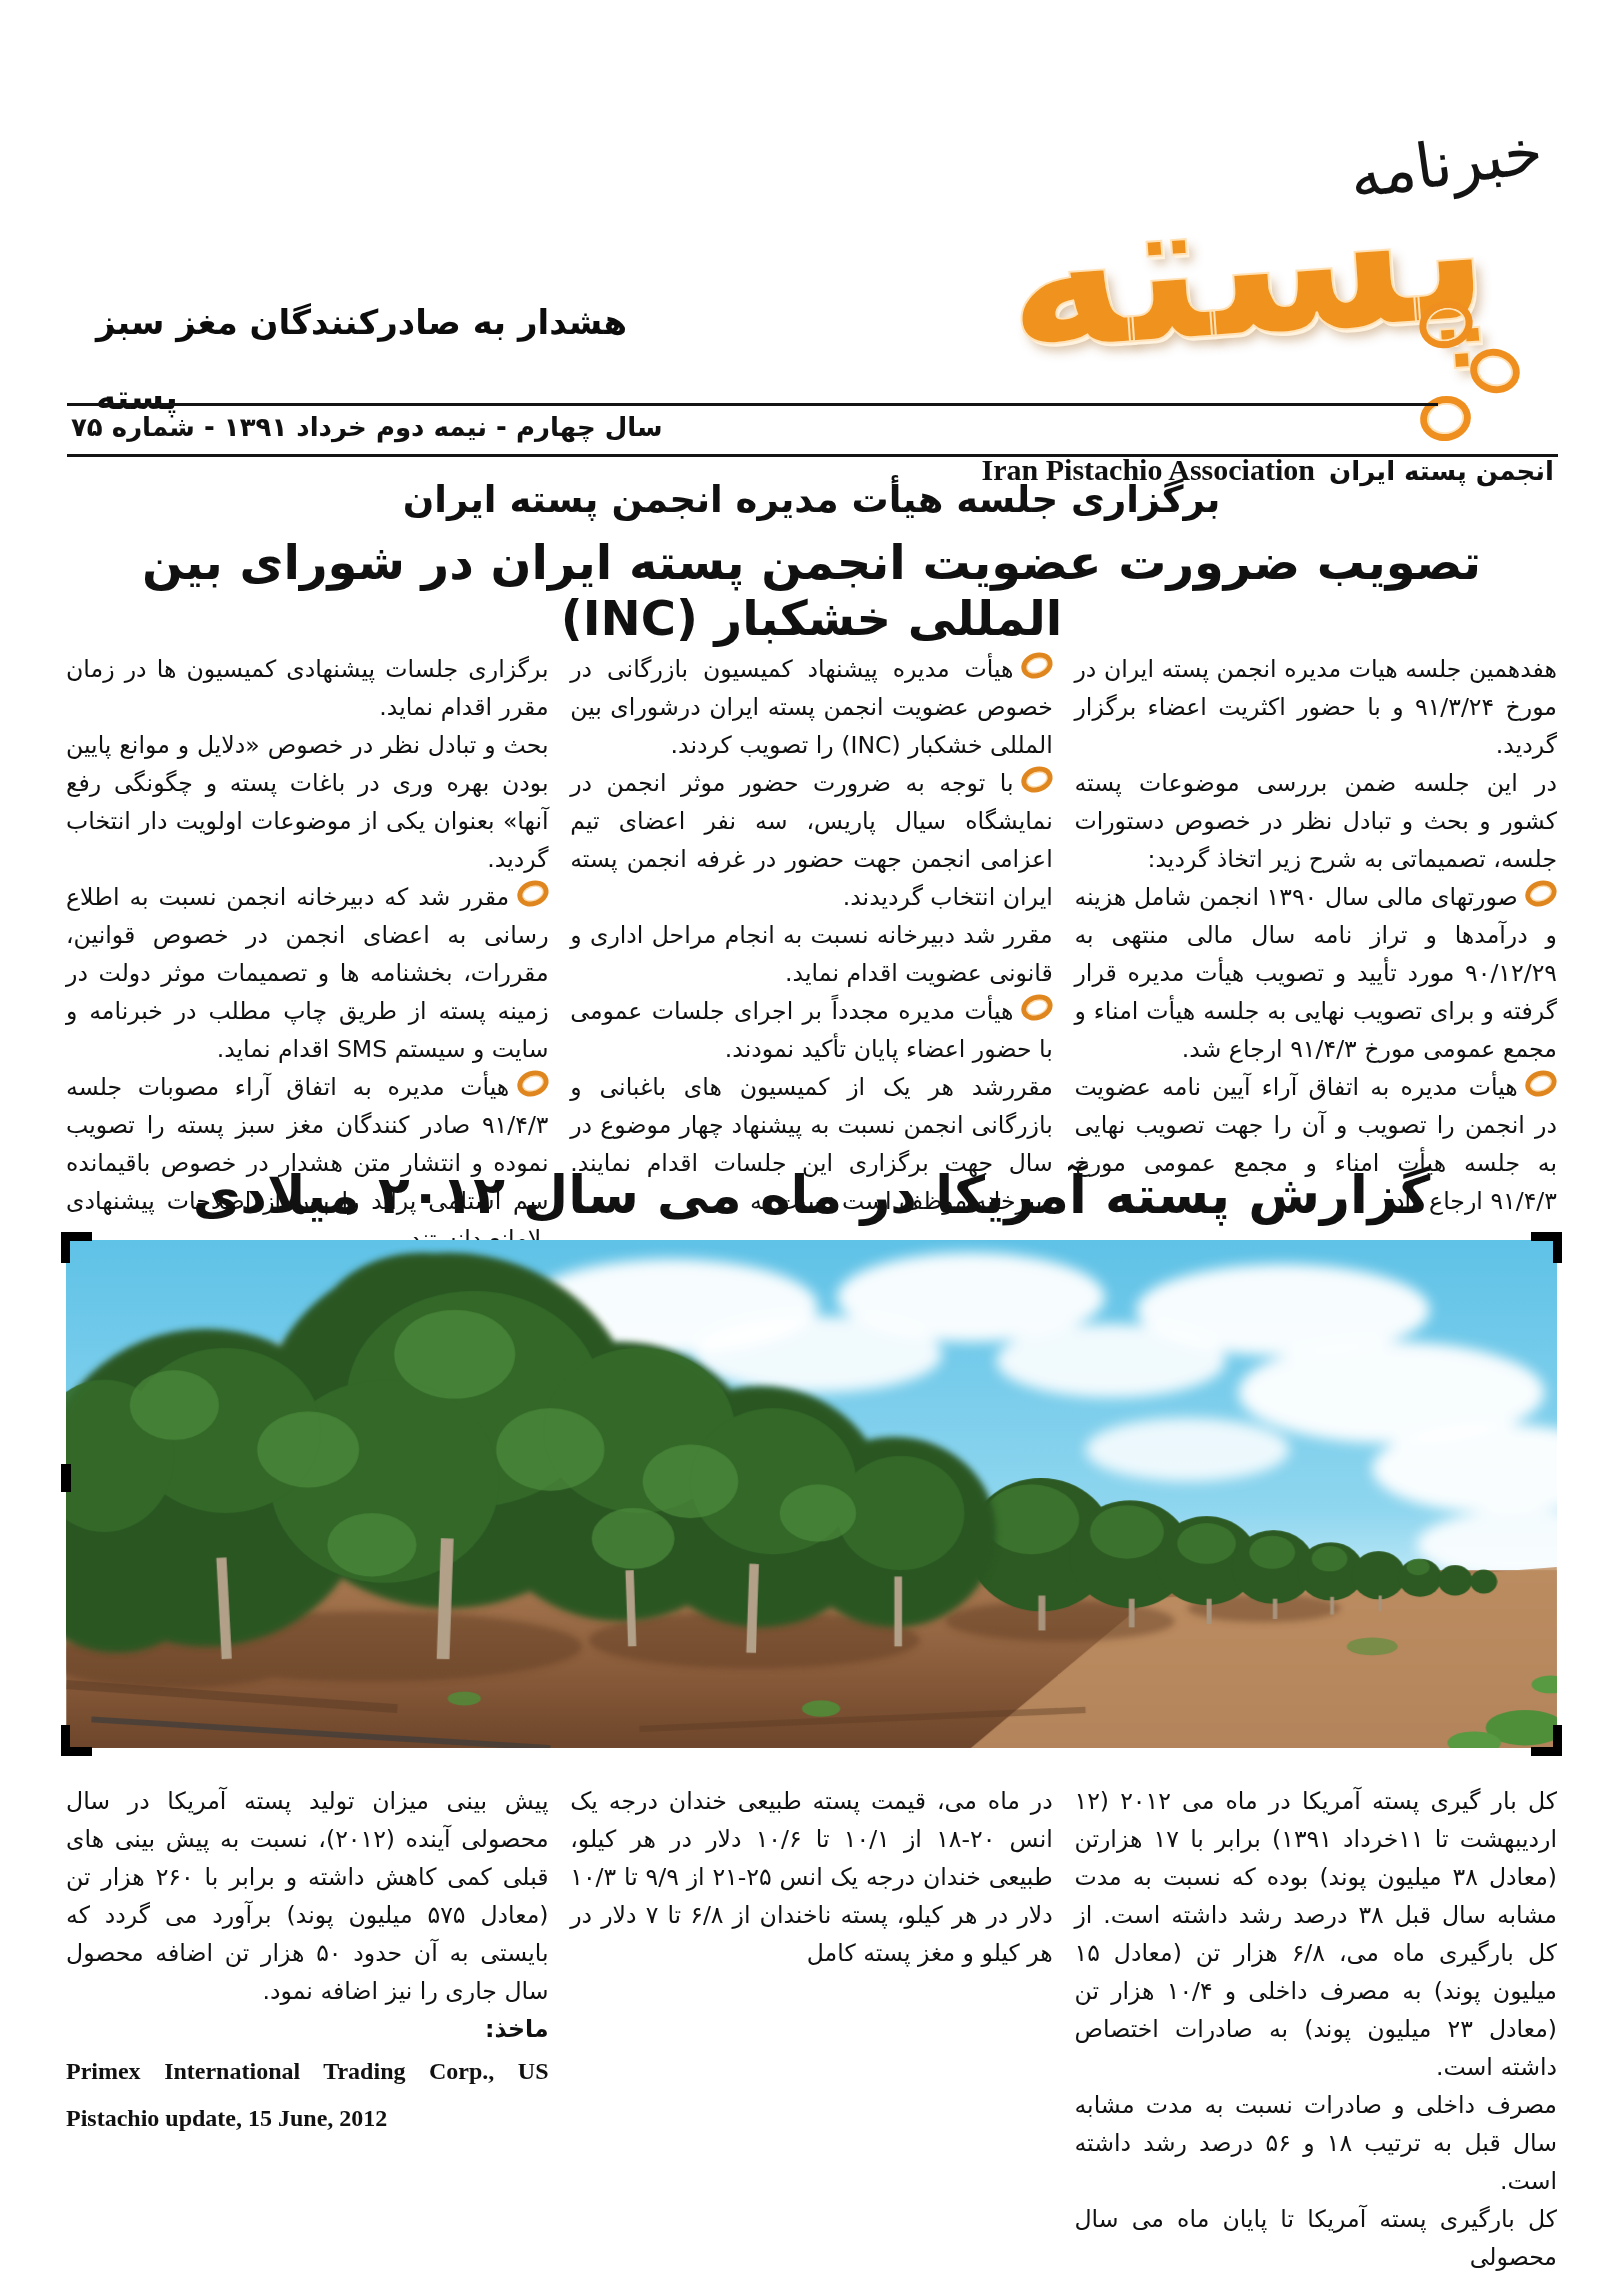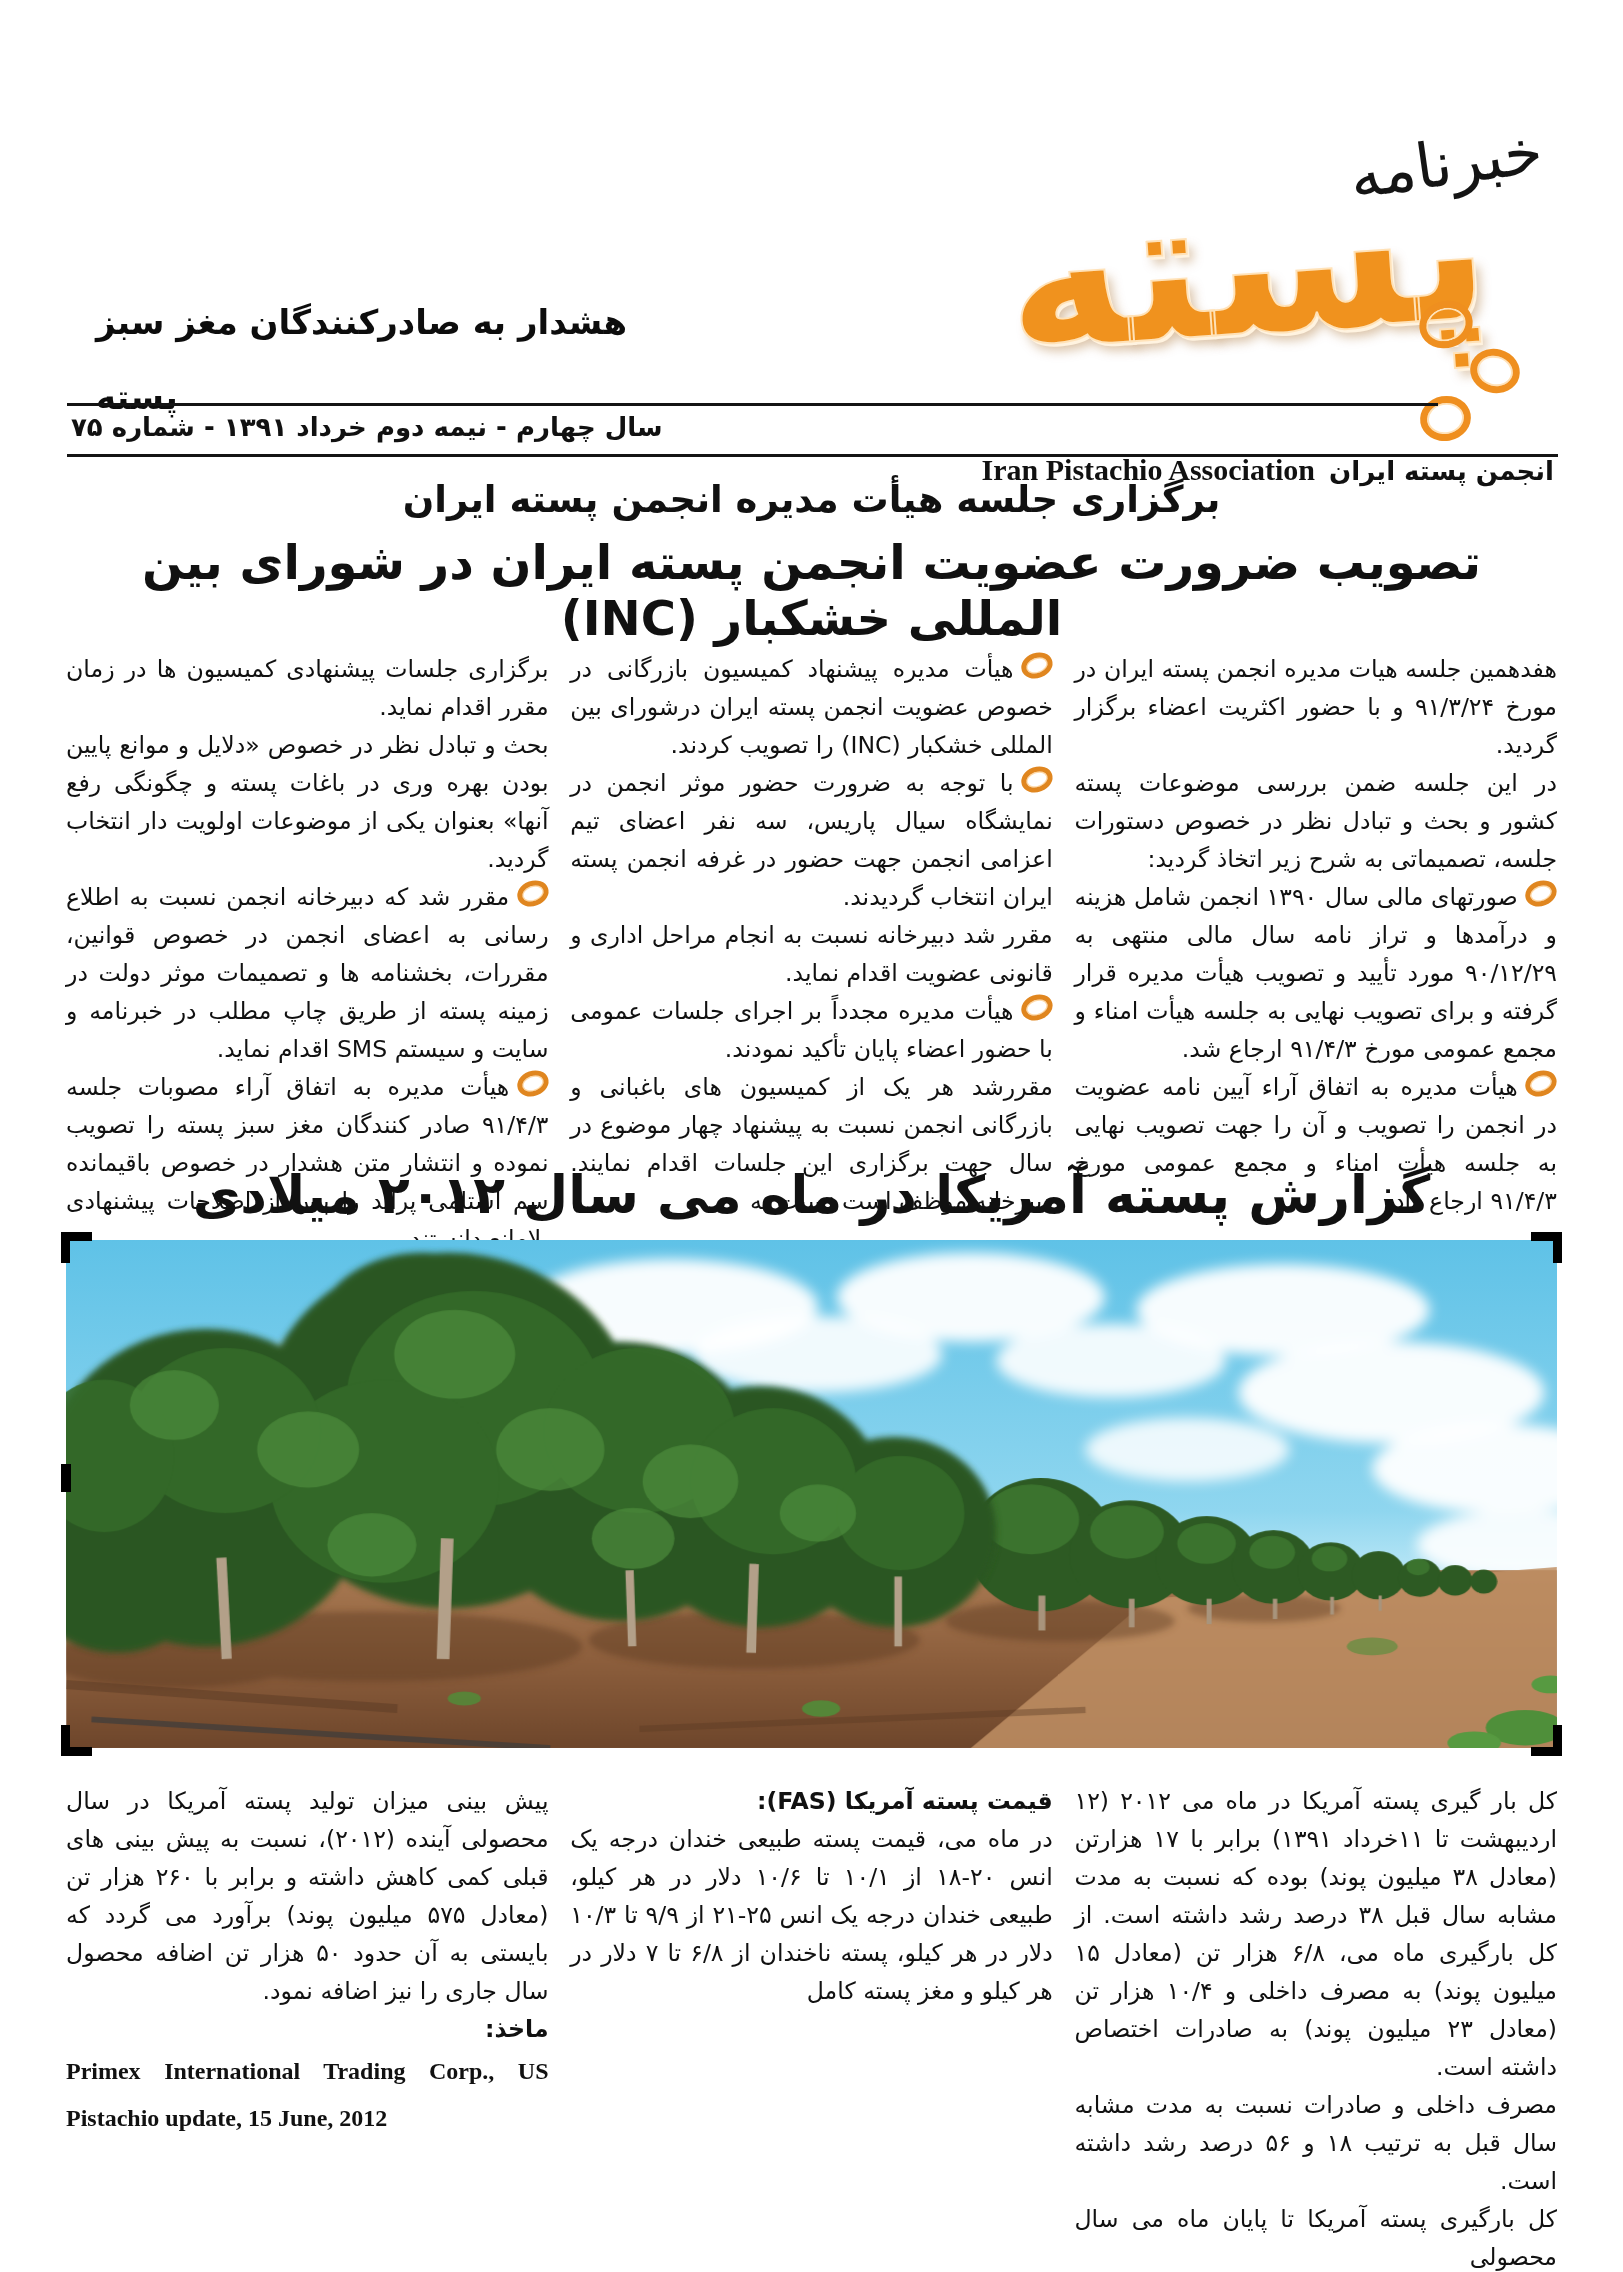--- a/index.html
+++ b/index.html
@@ -245,21 +245,20 @@
     <span class="mark lm"></span>
   </figure>
 
   <div class="cols cols2">
     <div class="col">
       <p><span>کل بار گیری پسته آمریکا در ماه می ۲۰۱۲ (۱۲ اردیبهشت تا ۱۱خرداد ۱۳۹۱) برابر با ۱۷ هزارتن (معادل ۳۸ میلیون پوند) بوده که نسبت  به مدت مشابه سال قبل ۳۸ درصد رشد داشته است. از کل بارگیری ماه می، ۶/۸ هزار تن (معادل ۱۵ میلیون پوند) به مصرف داخلی و ۱۰/۴ هزار تن (معادل ۲۳ میلیون پوند) به صادرات اختصاص داشته است.</span></p>
       <p><span>مصرف داخلی و صادرات نسبت به  مدت مشابه سال قبل به ترتیب ۱۸ و ۵۶ درصد رشد داشته است.</span></p>
       <p><span>کل بارگیری پسته آمریکا تا پایان ماه می سال محصولی</span></p>
     </div>
     <div class="col">
-      <p class="fas-heading">قیمت پسته آمریکا (FAS):</p>
       <p><span>در ماه می، قیمت پسته طبیعی خندان درجه یک انس ۲۰-۱۸ از ۱۰/۱ تا ۱۰/۶ دلار در هر کیلو، طبیعی خندان درجه یک انس ۲۵-۲۱ از ۹/۹ تا ۱۰/۳ دلار در هر کیلو، پسته ناخندان از ۶/۸ تا ۷ دلار در هر کیلو و مغز پسته کامل</span></p>
     </div>
     <div class="col">
       <p><span>پیش بینی میزان تولید پسته آمریکا در سال محصولی آینده (۲۰۱۲)، نسبت به پیش بینی های قبلی کمی کاهش داشته و برابر با ۲۶۰ هزار تن (معادل ۵۷۵ میلیون پوند) برآورد می گردد که بایستی به آن حدود ۵۰ هزار تن اضافه محصول سال جاری را نیز اضافه نمود.</span></p>
       <p class="source-label">ماخذ:</p>
       <p class="source">Primex  International  Trading  Corp.,  US  Pistachio update, 15 June, 2012</p>
     </div>
   </div>
 
 </div>

